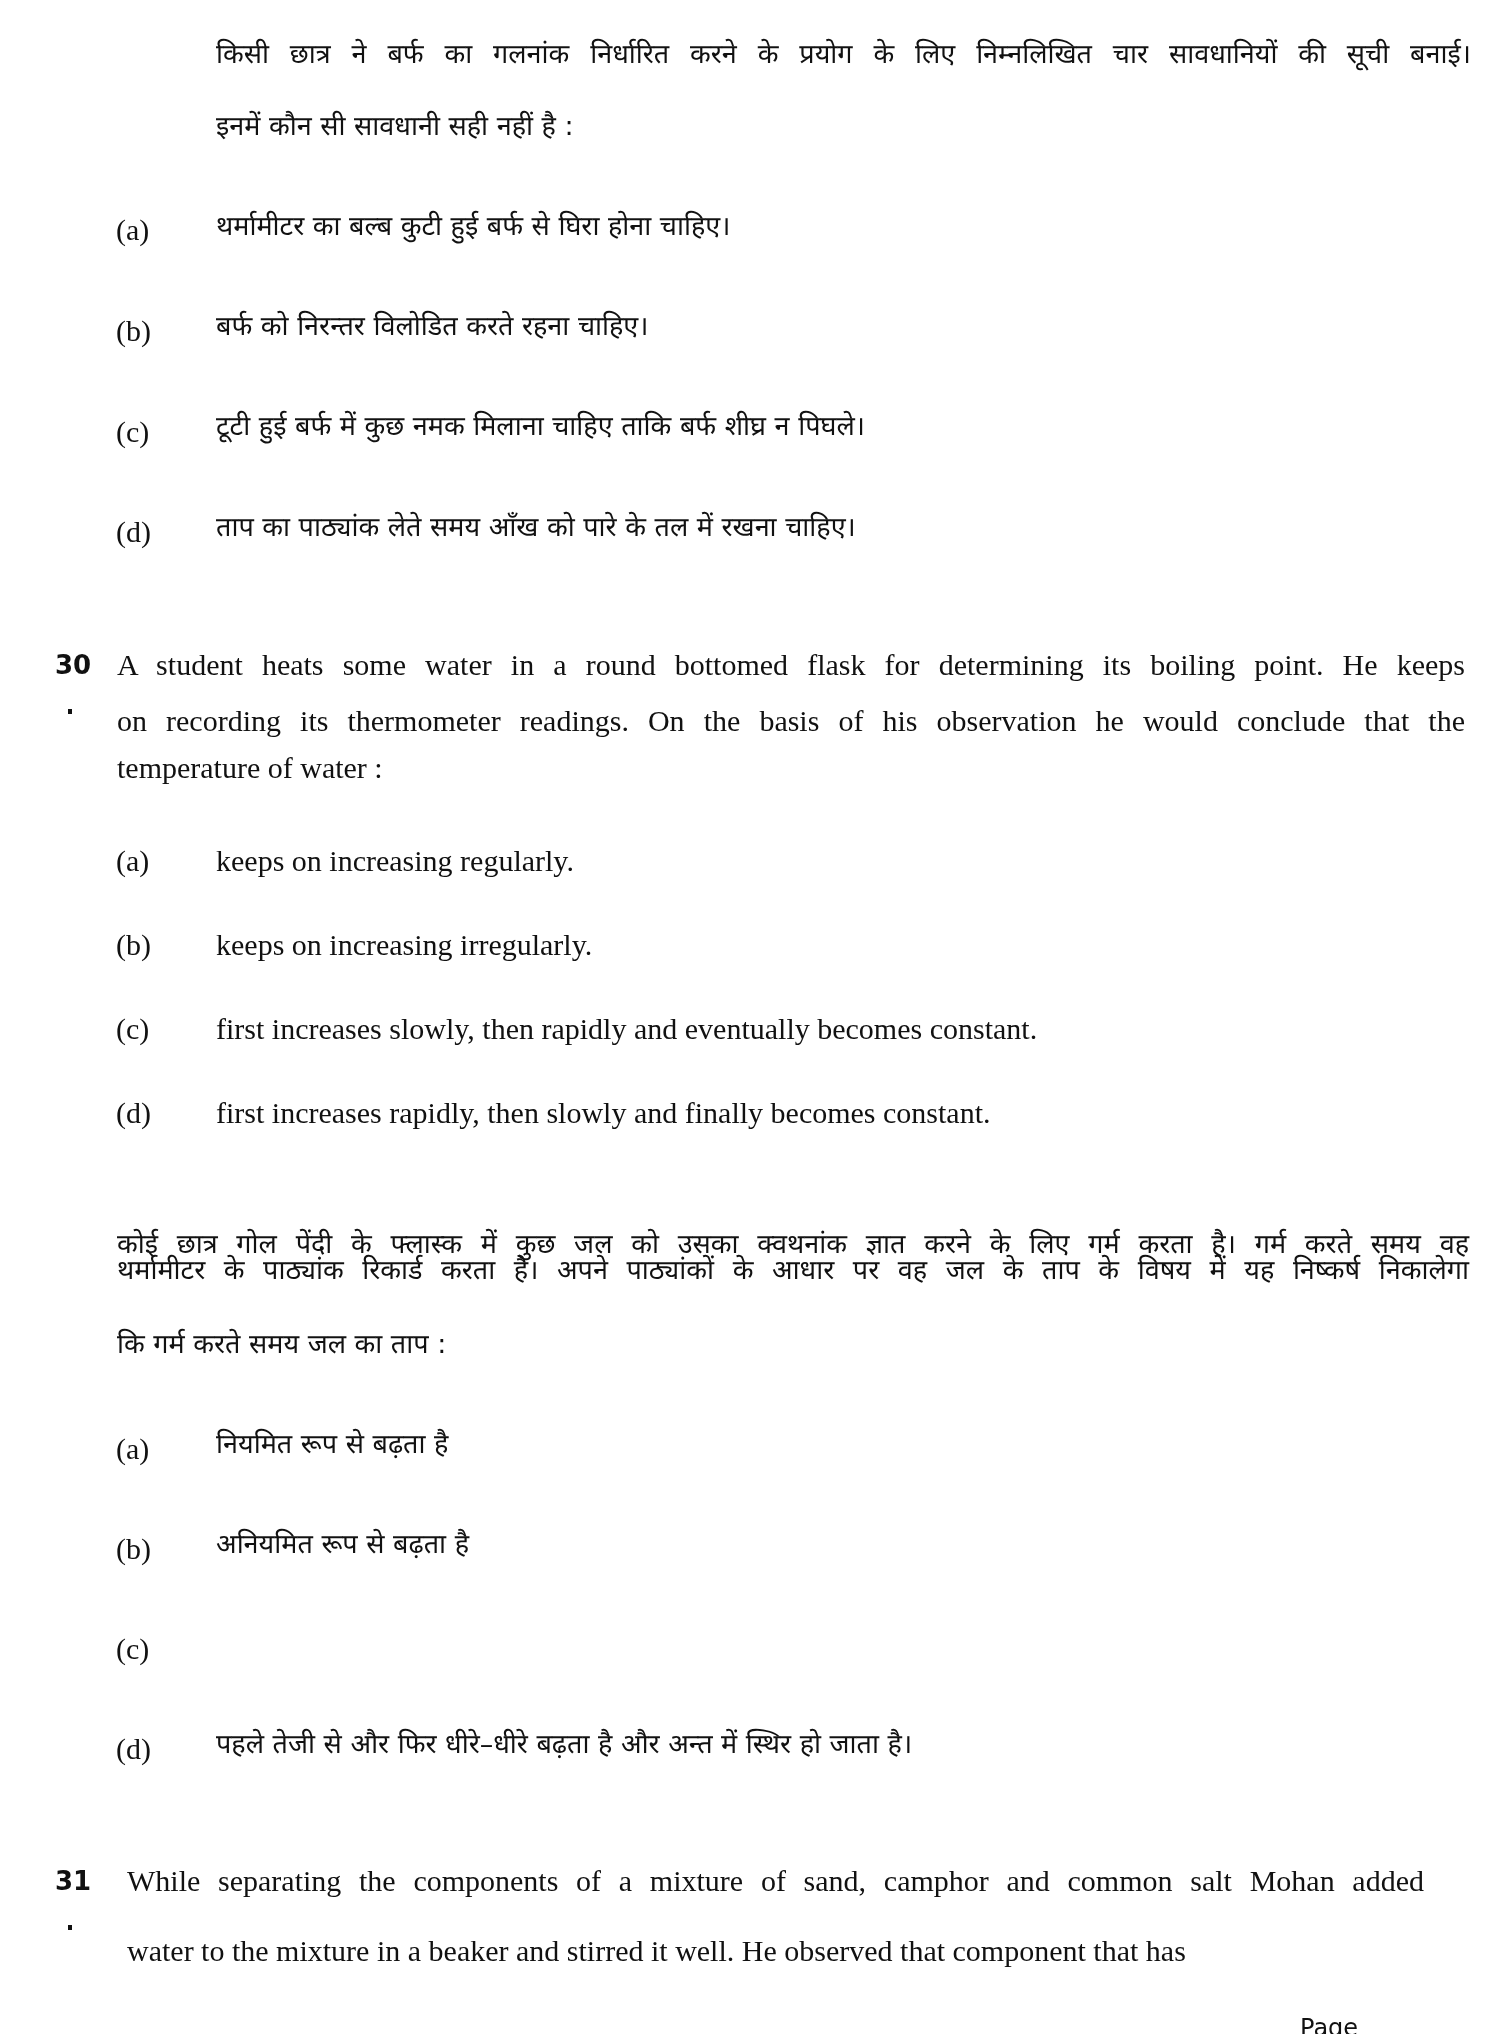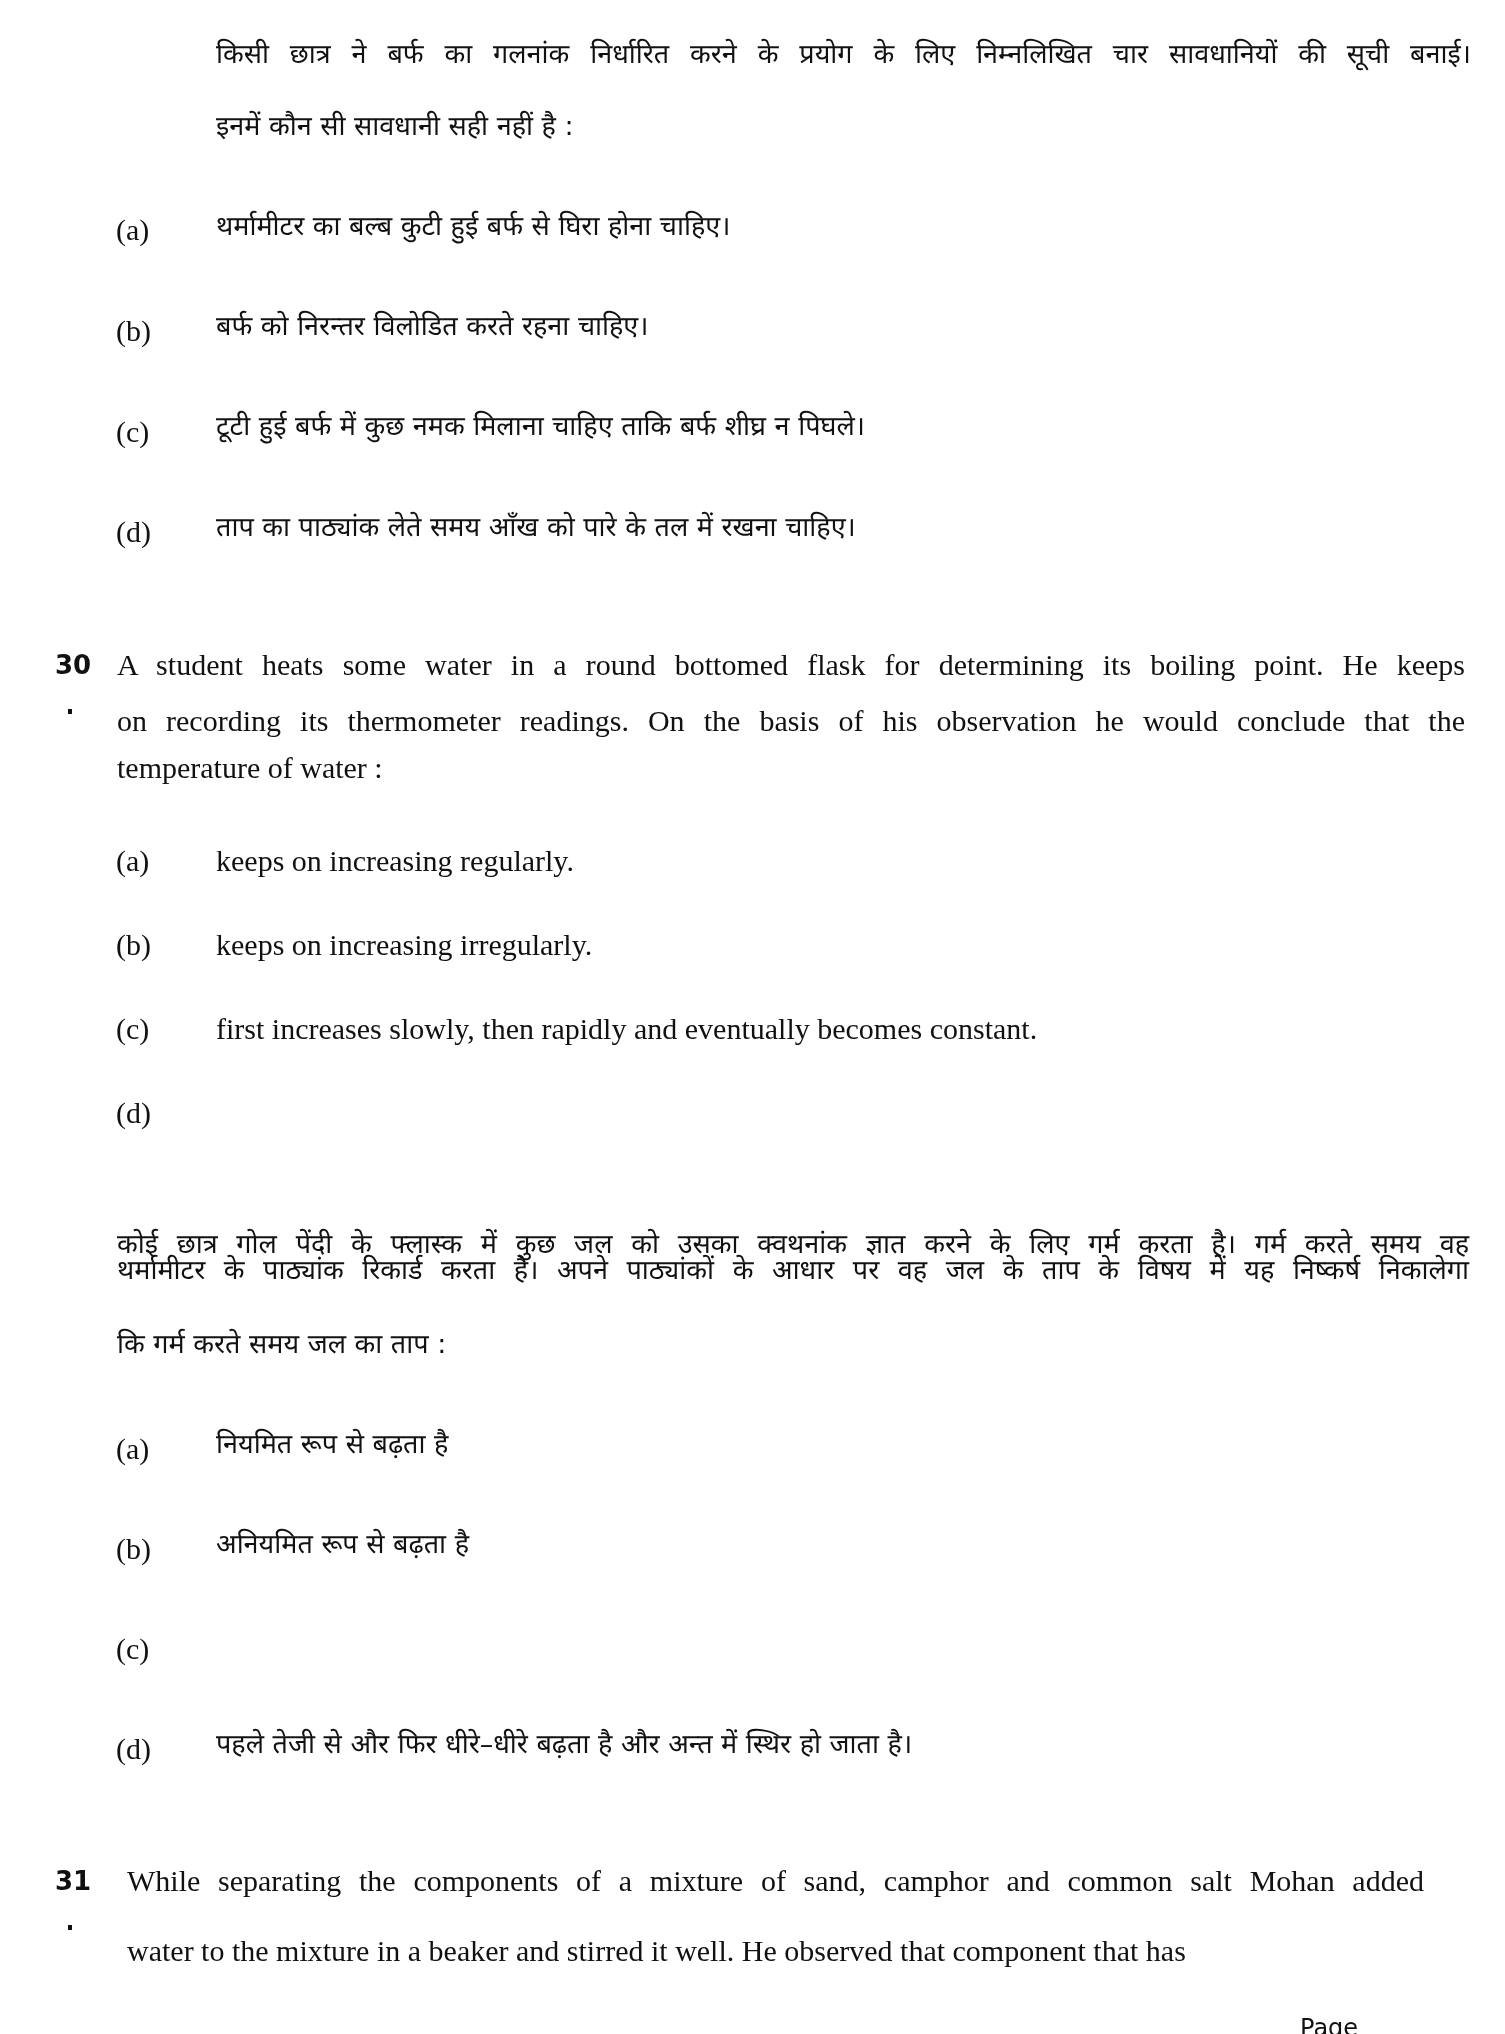--- a/index.html
+++ b/index.html
@@ -98,20 +98,21 @@
   <div class="opt-label" style="left:116px; top:846px;">(a)</div>
   <div class="line en" style="left:216px; top:846px;">keeps on increasing regularly.</div>
 
   <div class="opt-label" style="left:116px; top:930px;">(b)</div>
   <div class="line en" style="left:216px; top:930px;">keeps on increasing irregularly.</div>
 
   <div class="opt-label" style="left:116px; top:1014px;">(c)</div>
   <div class="line en" style="left:216px; top:1014px;">first increases slowly, then rapidly and eventually becomes constant.</div>
 
   <div class="opt-label" style="left:116px; top:1098px;">(d)</div>
+  <div class="line en" style="left:216px; top:1098px;">first increases rapidly, then slowly and finally becomes constant.</div>
 
   <div class="justify hi" style="left:117px; top:1183px; width:1352px;margin-top:47px;">कोई छात्र गोल पेंदी के फ्लास्क में कुछ जल को उसका क्वथनांक ज्ञात करने के लिए गर्म करता है।  गर्म करते समय वह</div>
   <div class="justify hi" style="left:117px; top:1256px; width:1352px;">थर्मामीटर के पाठ्यांक रिकार्ड करता है।  अपने पाठ्यांकों के आधार पर वह जल के ताप के विषय में यह निष्कर्ष निकालेगा</div>
   <div class="line hi" style="left:117px; top:1330px;">कि गर्म करते समय जल का ताप :</div>
 
   <div class="opt-label" style="left:116px; top:1434px;">(a)</div>
   <div class="line hi" style="left:216px; top:1430px;">नियमित रूप से बढ़ता है</div>
 
   <div class="opt-label" style="left:116px; top:1534px;">(b)</div>
   <div class="line hi" style="left:216px; top:1530px;">अनियमित रूप से बढ़ता है</div>

